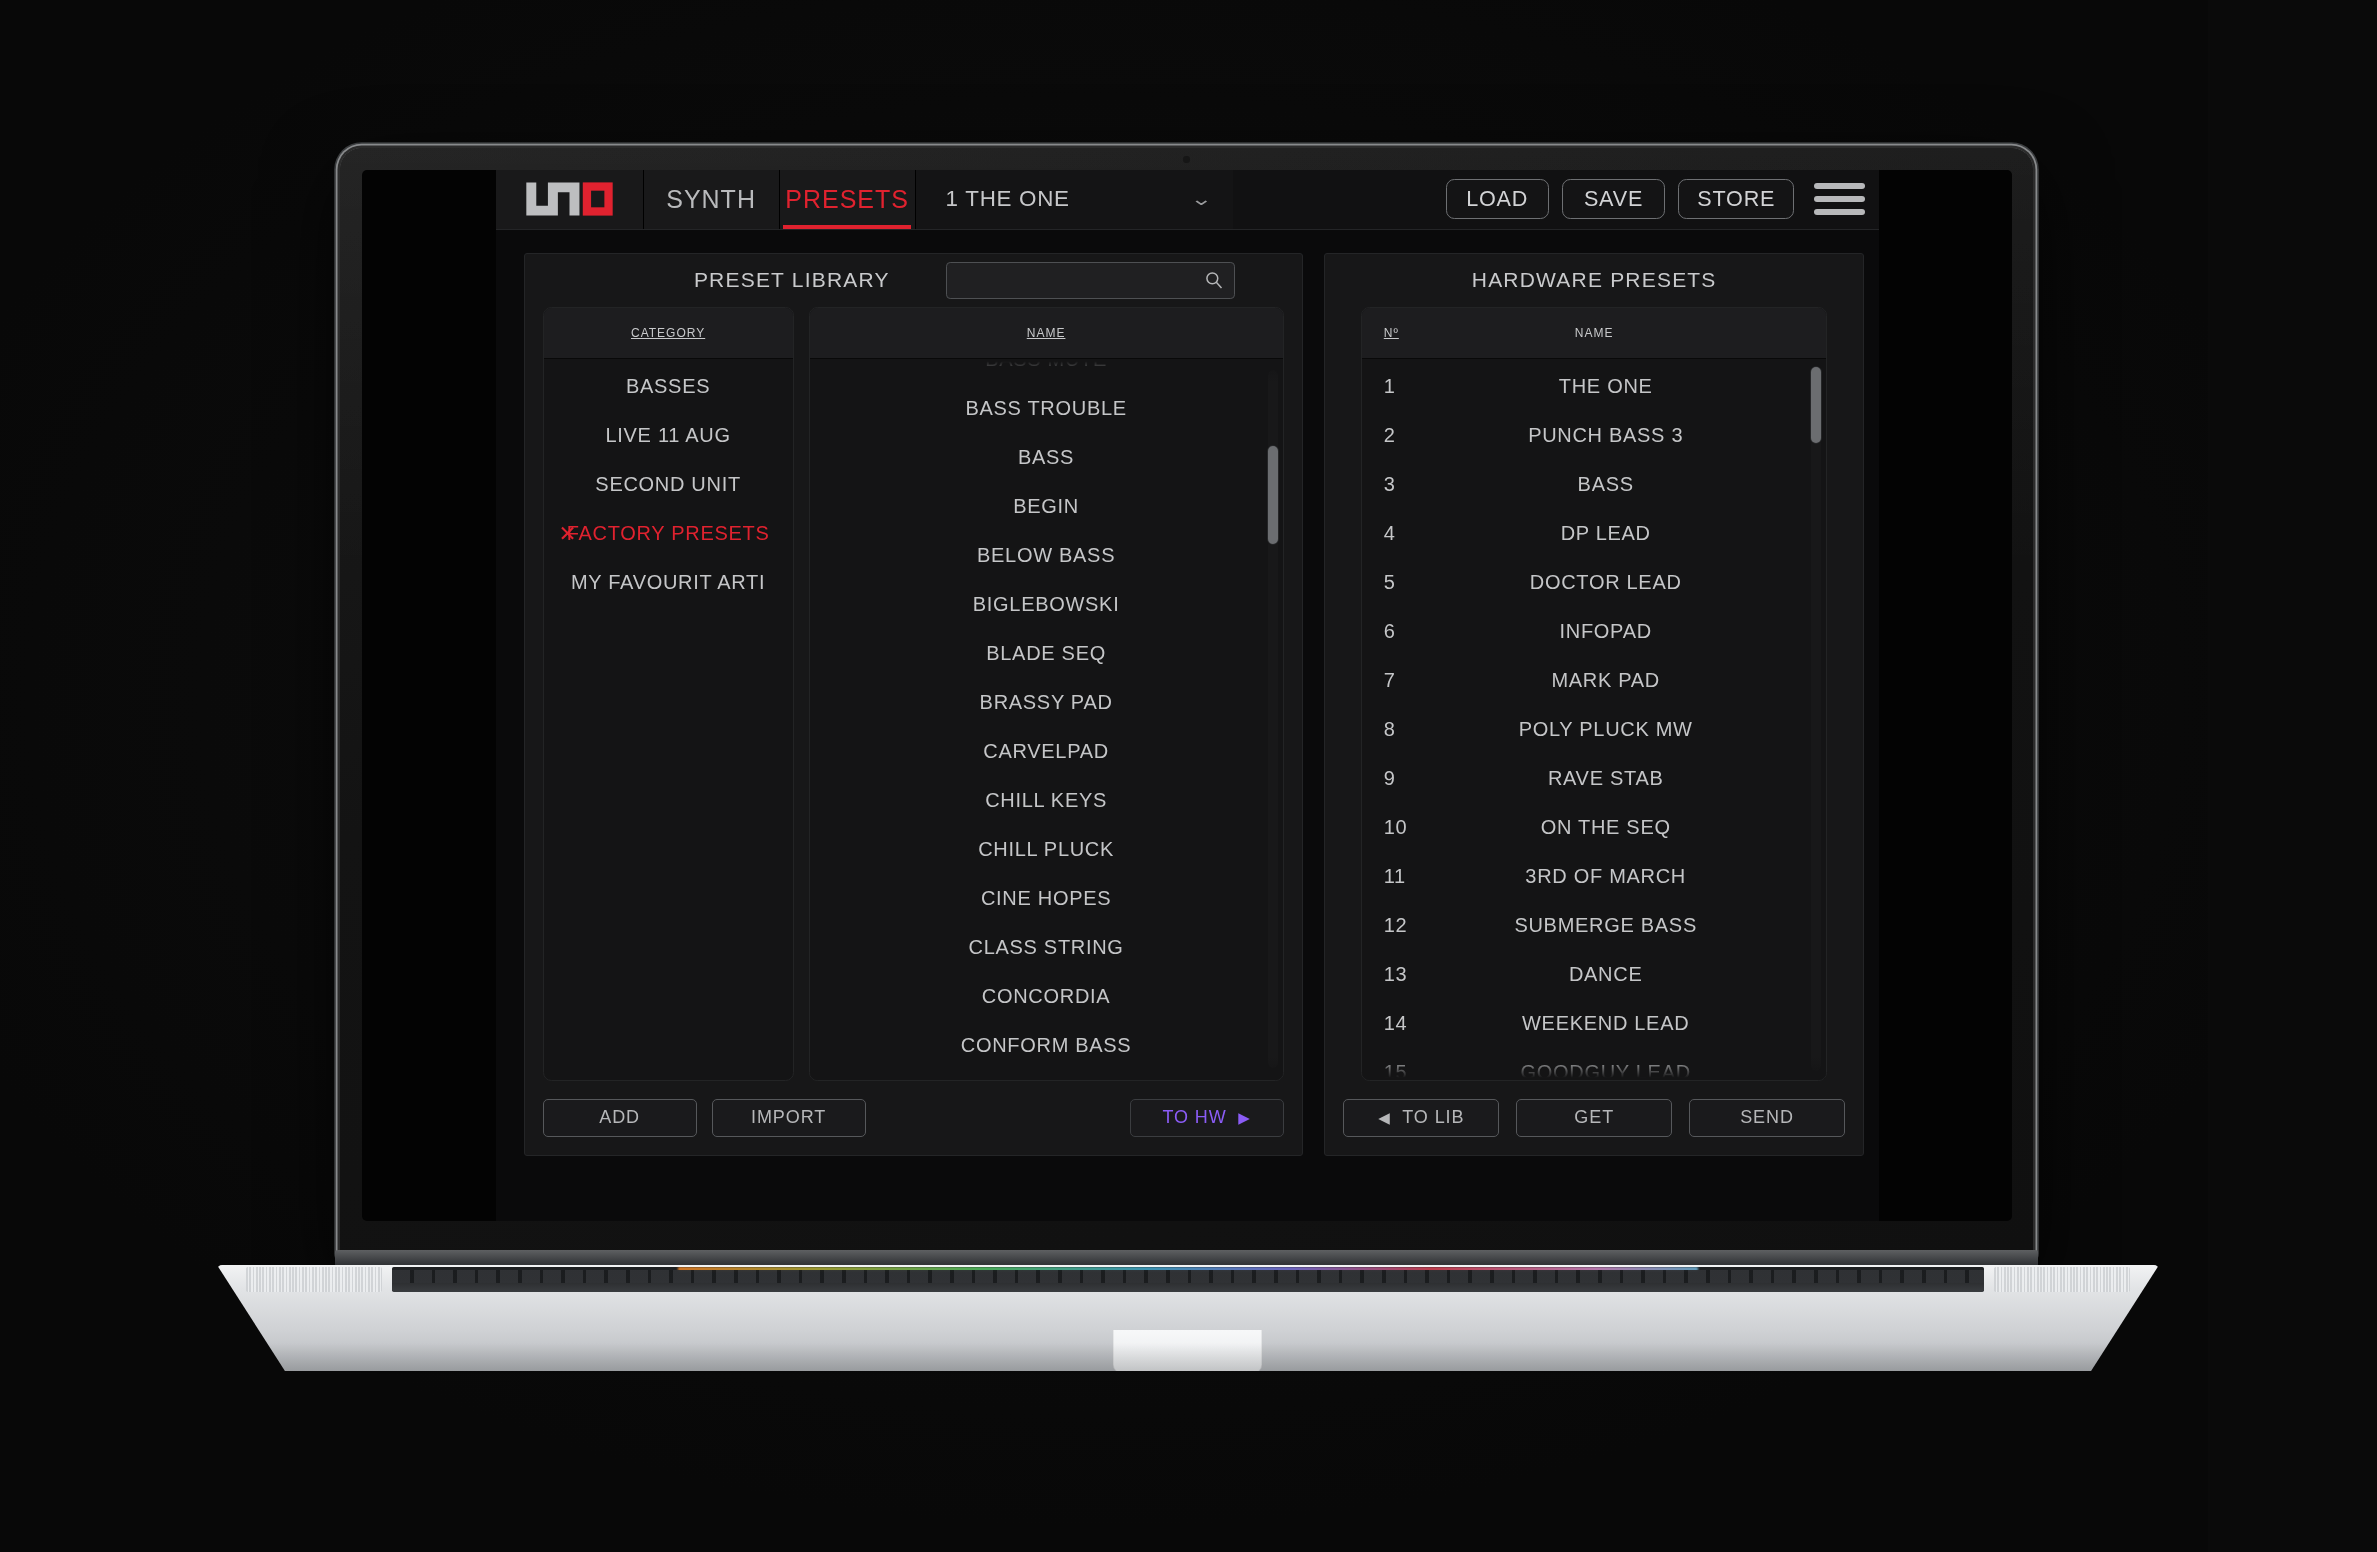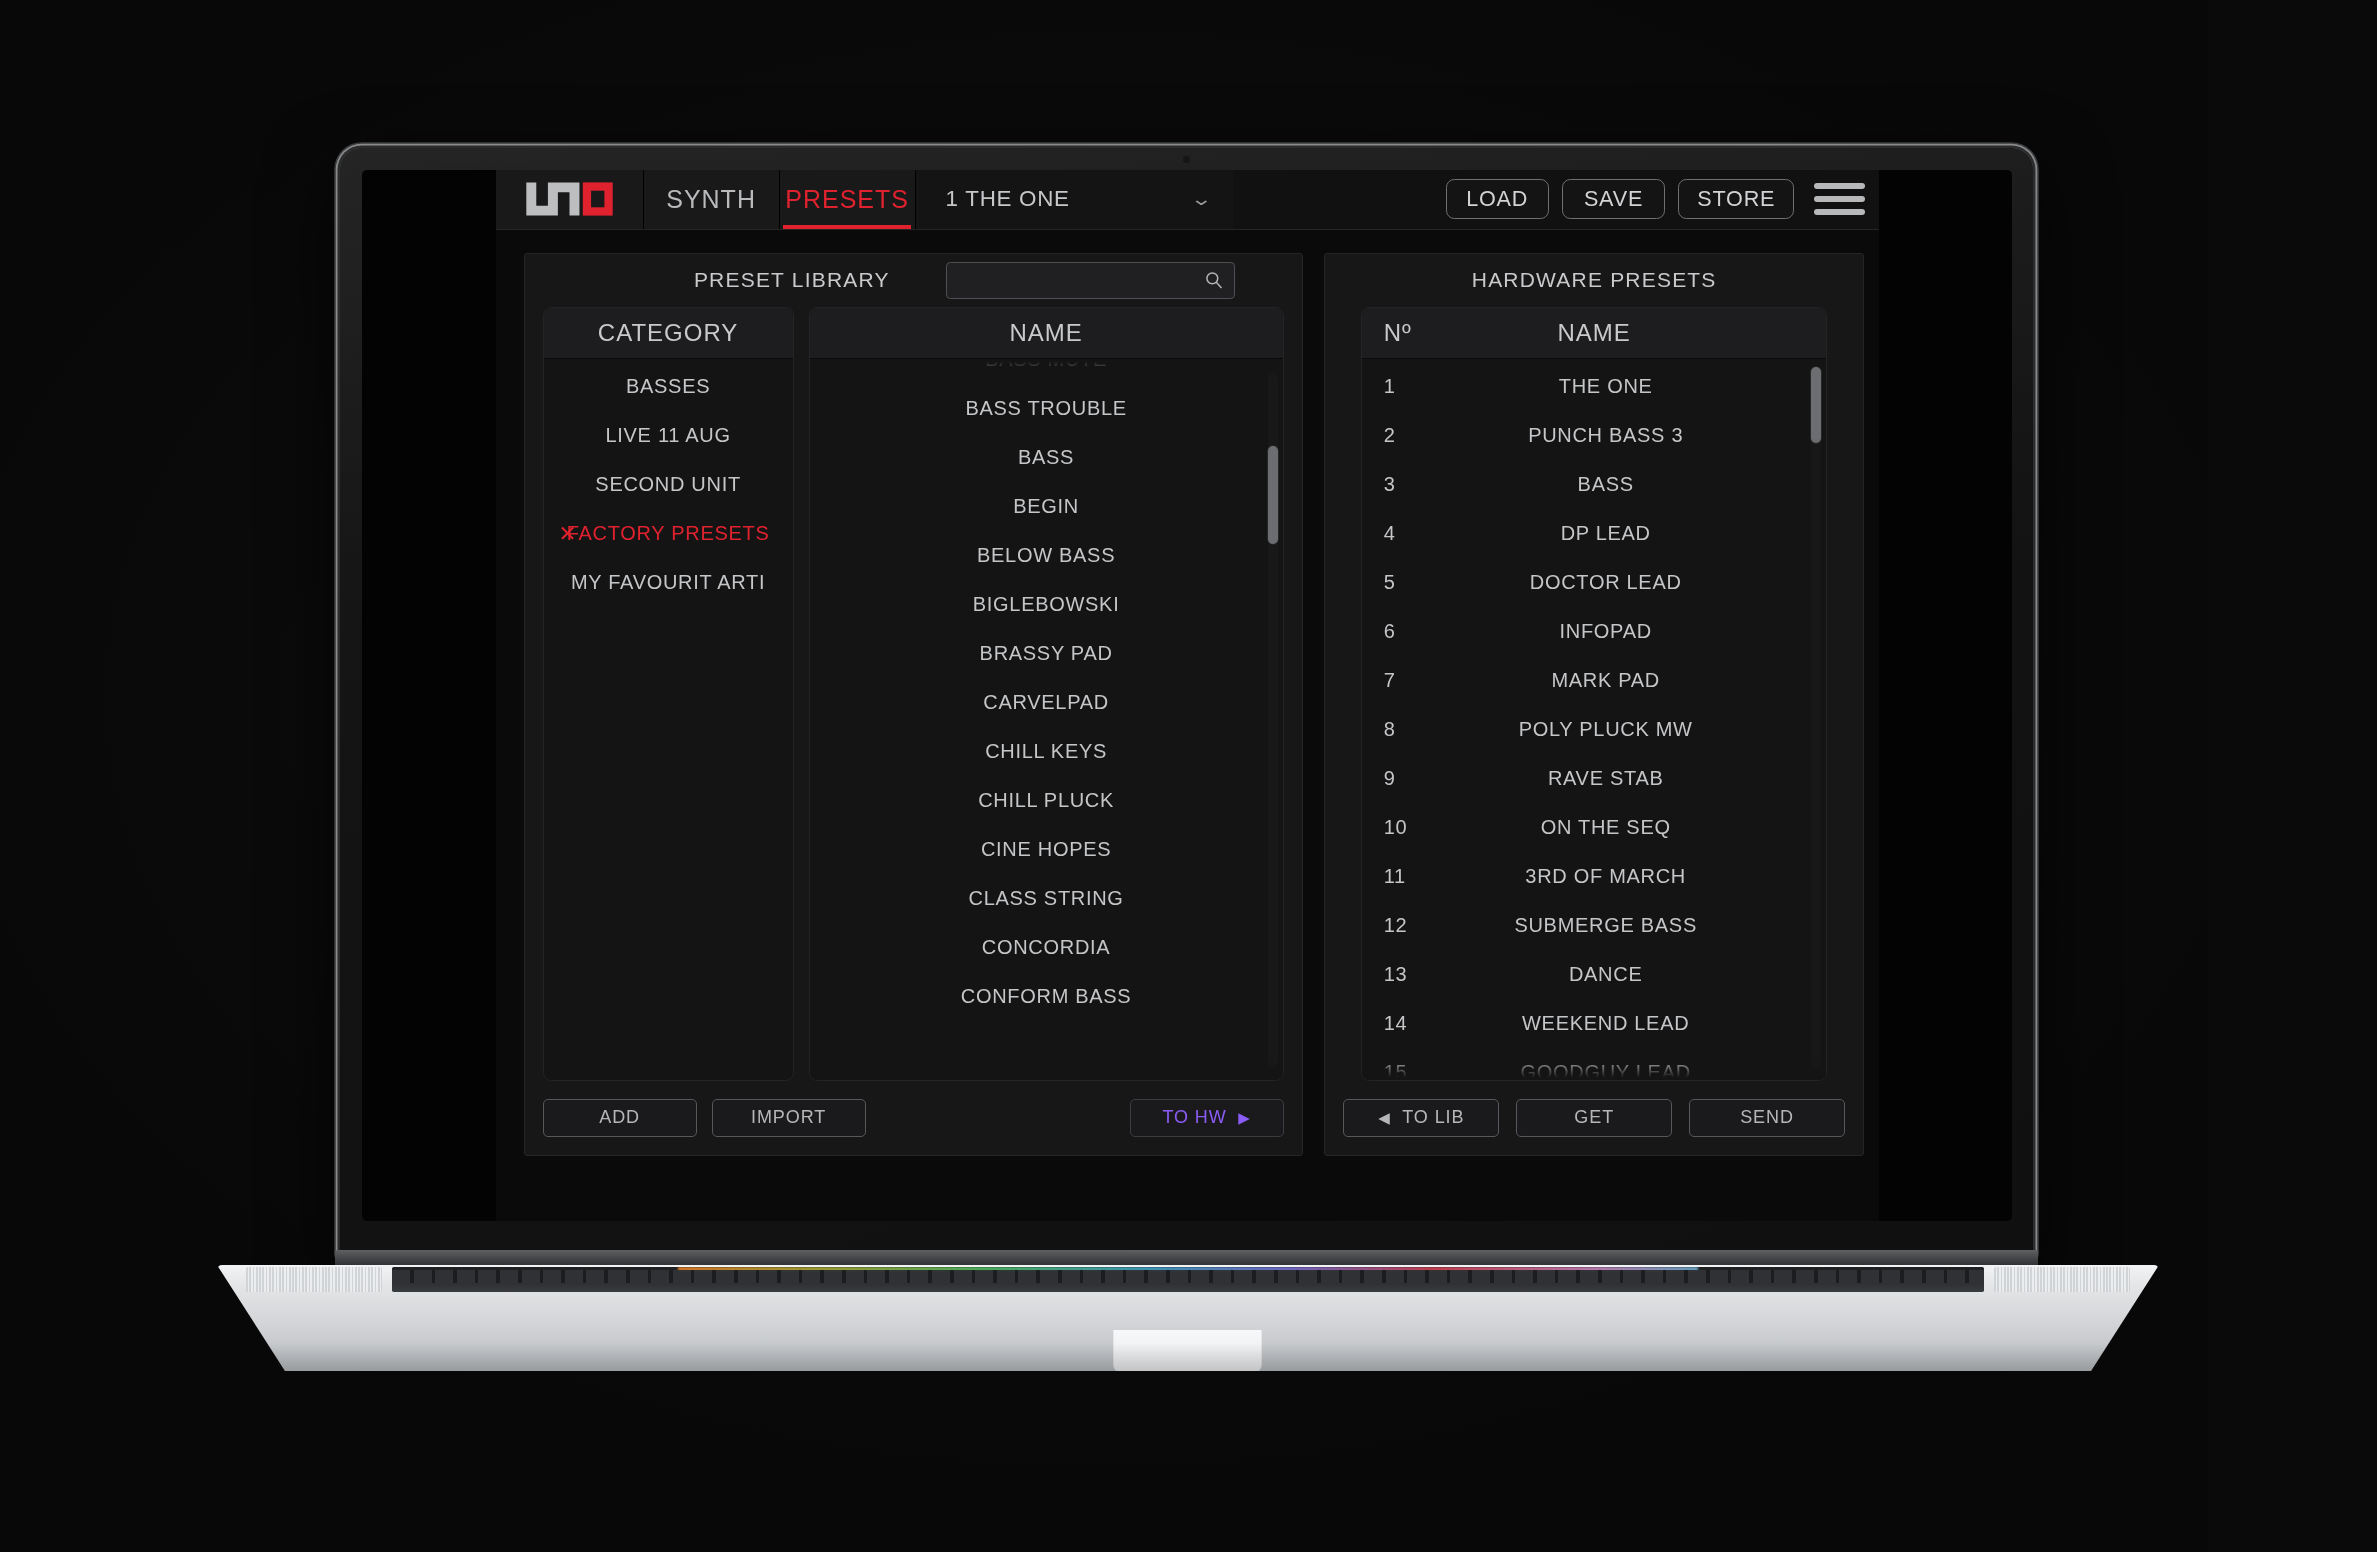--- a/index.html
+++ b/index.html
@@ -313,23 +313,24 @@
   .col-hw { flex: 1; margin: 0 18px; }
 
   .col-head {
     height: 51px;
     flex: 0 0 51px;
     display: flex;
     align-items: center;
     justify-content: center;
     background: #1d1d1f;
     border-bottom: 0.8px solid #090909;
-    font-size: 24px;
+    font-size: 12px;
     letter-spacing: 1px;
     color: #c8c9cb;
+    text-decoration: underline;
   }
   .col-head.hw {
     justify-content: flex-start;
     padding-left: 21.6px;
     position: relative;
   }
   .col-head.hw .hw-name-label {
     position: absolute; left: 0; right: 0;
     text-align: center;
   }
@@ -541,20 +542,23 @@
                       <div class="row">
                         <span>BEGIN</span>
                       </div>
                       <div class="row">
                         <span>BELOW BASS</span>
                       </div>
                       <div class="row">
                         <span>BIGLEBOWSKI</span>
                       </div>
                       <div class="row">
+                        <span>BLADE SEQ</span>
+                      </div>
+                      <div class="row">
                         <span>BRASSY PAD</span>
                       </div>
                       <div class="row">
                         <span>CARVELPAD</span>
                       </div>
                       <div class="row">
                         <span>CHILL KEYS</span>
                       </div>
                       <div class="row">
                         <span>CHILL PLUCK</span>

